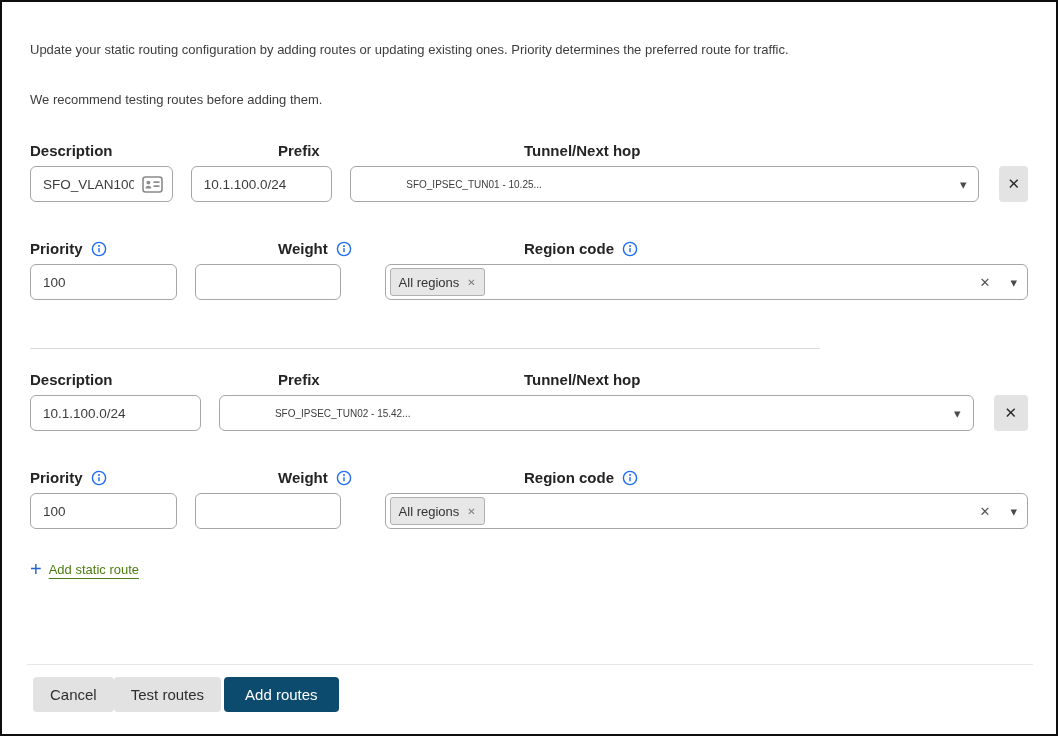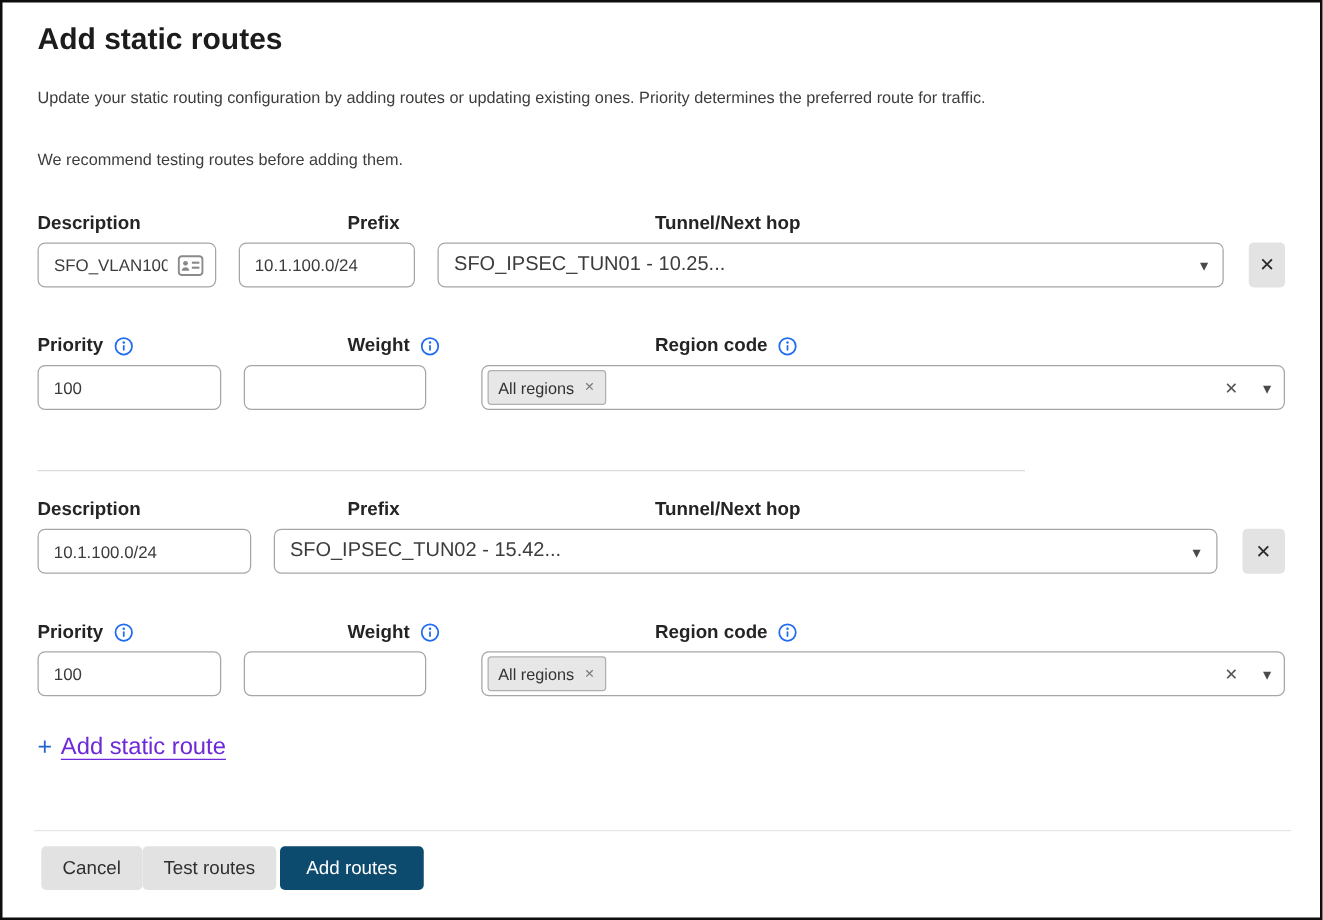--- a/index.html
+++ b/index.html
@@ -39,21 +39,21 @@
   }
   .text-input.with-icon { padding-right:38px; }
   .contact-icon { position:absolute; right:10px; top:10px; }
 
   .select {
     width:100%; height:36px;
     border:1px solid #a6a6a6; border-radius:6px;
     background:#fff; display:flex; align-items:center;
     padding:0 12px; cursor:pointer;
   }
-  .select-value { font-size:16px; color:#3c3c3c; flex:1; white-space:nowrap; overflow:hidden; }
+  .select-value { font-size:10px; color:#3c3c3c; flex:1; white-space:nowrap; overflow:hidden;margin-left:43px; }
   .caret { font-size:13px; color:#4a4a4a; margin-left:8px; line-height:1; }
 
   .region { padding:0 10px 0 4px;margin-left:26px; }
   .chip {
     background:#e7e7e7; border:1px solid #b0b0b0; border-radius:3px;
     height:28px; display:inline-flex; align-items:center;
     padding:0 8px; font-size:13px; color:#333;
   }
   .chip-x { font-size:10px; color:#7a7a7a; margin-left:8px; cursor:pointer; }
   .region-right { margin-left:auto; display:flex; align-items:center; }
@@ -64,21 +64,21 @@
     background:#e3e3e3; border:none; border-radius:4px;
     font-size:15px; color:#2b2b2b; cursor:pointer;
     display:flex; align-items:center; justify-content:center;
   }
 
   .divider { border:none; border-top:1px solid #dcdcdc; width:790px; margin-top:48px; }
 
   .add-link-row { margin-top:30px; display:flex; align-items:center; }
   .plus { color:#2564cf; font-size:20px; font-weight:400; margin-right:7px; line-height:1; }
   .add-link {
-    color:#6d28d9; font-size:19px; text-decoration:underline;
+    color:#4d7c0f; font-size:13px; text-decoration:underline;
     text-underline-offset:4px; cursor:pointer;
   }
 
   .footer {
     position:absolute; left:25px; right:23px; top:662px;
     border-top:1px solid #e7e7e7; padding-top:12px;
     display:flex; 
   }
   .btn {
     height:35px; border:none; border-radius:4px;
@@ -86,21 +86,20 @@
     font-size:15px; cursor:pointer; padding:0 17px;
   }
   .btn.gray { background:#e2e2e2; color:#2f2f2f; margin-left:0; }
   .btn.gray:first-child { margin-left:6px; }
   .btn.primary { background:#0c4a6e; color:#ffffff; padding:0 21px; margin-left:3px; }
 </style>
 </head>
 <body>
 
 <div class="content">
-  <h1>Add static routes</h1>
   <p class="desc">Update your static routing configuration by adding routes or updating existing ones. Priority determines the preferred route for traffic.</p>
   <p class="desc note">We recommend testing routes before adding them.</p>
 
   <section class="section">
     <div class="row labels-row first">
       <div class="c1 label">Description</div>
       <div class="c2 label">Prefix</div>
       <div class="c3 label">Tunnel/Next hop</div>
     </div>
     <div class="row fields-row">

